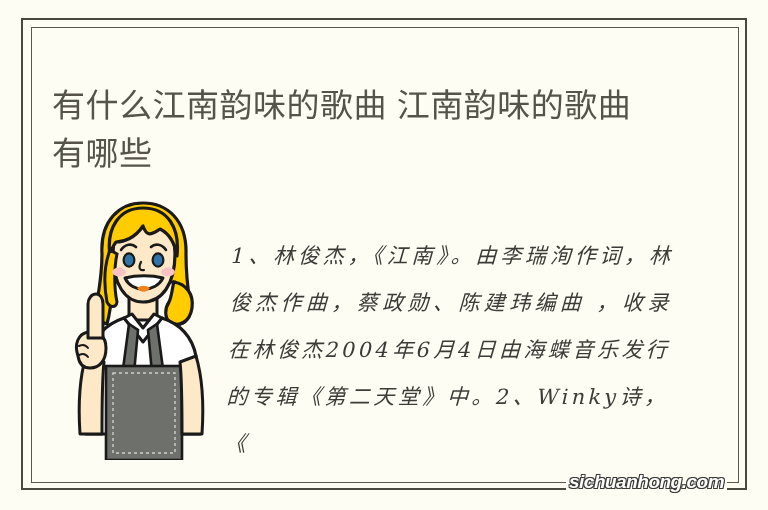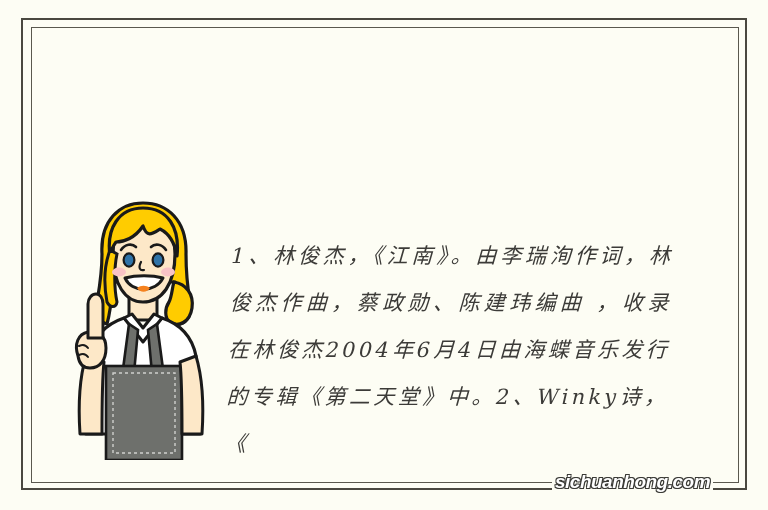--- a/index.html
+++ b/index.html
@@ -84,21 +84,21 @@
   }
   .illustration svg {
     display: block;
     width: 100%;
     height: 100%;
   }
 
   
   .watermark {
     position: absolute;
-    left: 552px;
+    left: 566px;
     top: 472px;
     font-size: 19px;
     font-weight: bold;
     font-style: italic;
     letter-spacing: -0.5px;
     color: #ffffff;
     -webkit-text-stroke: 1.2px #3a3a36;
     paint-order: stroke fill;
     text-shadow:
       -1px -1px 0 #3a3a36,  1px -1px 0 #3a3a36,
@@ -110,20 +110,21 @@
   }
 </style>
 </head>
 <body>
 
 <div id="page">
 
   <div class="frame-outer"></div>
   <div class="frame-inner"></div>
 
+  <h1 class="title">有什么江南韵味的歌曲 江南韵味的歌曲有哪些</h1>
 
   <div class="illustration">
     <svg viewBox="0 0 142 262" xmlns="http://www.w3.org/2000/svg" aria-hidden="true">
 
       <g>
         <path d="M30 56 C28 22 48 5 71 5 C95 5 115 22 114 56
                  C114 76 116 92 118 104 C120 116 116 124 108 126
                  C104 112 104 96 103 84 L41 84 C40 96 39 112 35 126
                  C27 124 23 116 25 104 C27 92 30 76 30 56 Z" fill="#ffcc00" stroke="#1a1a1a" stroke-width="3.2" stroke-linejoin="round"></path>
       </g>

